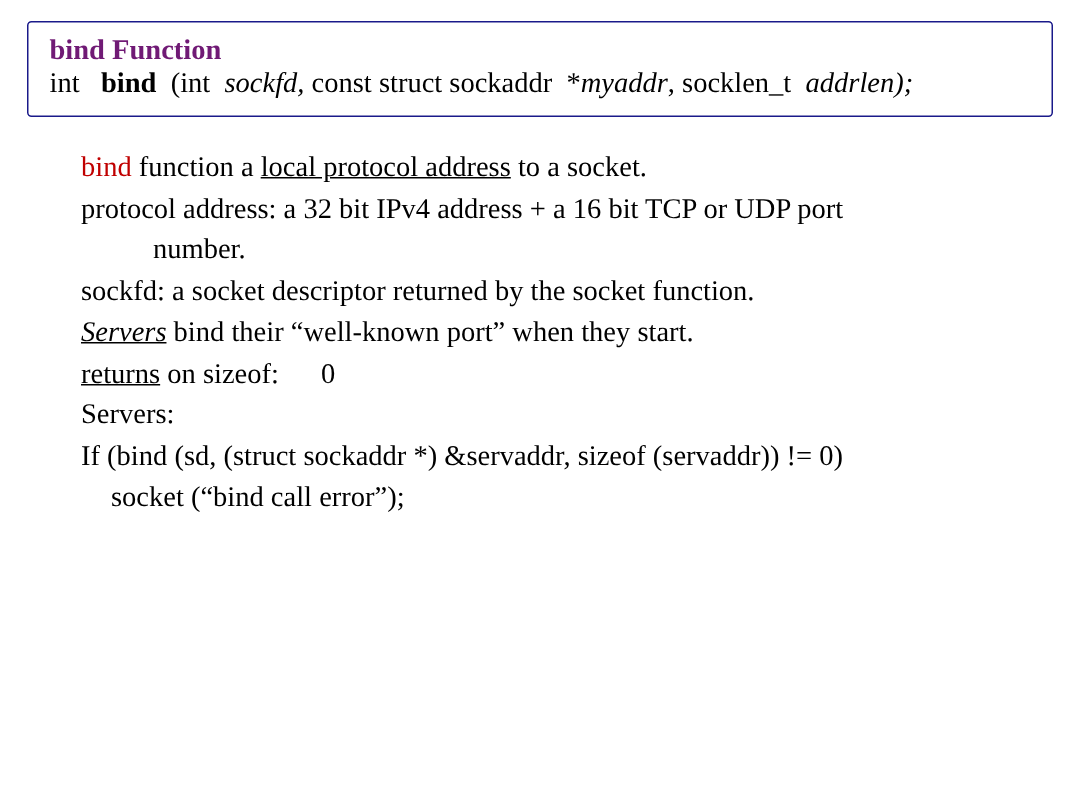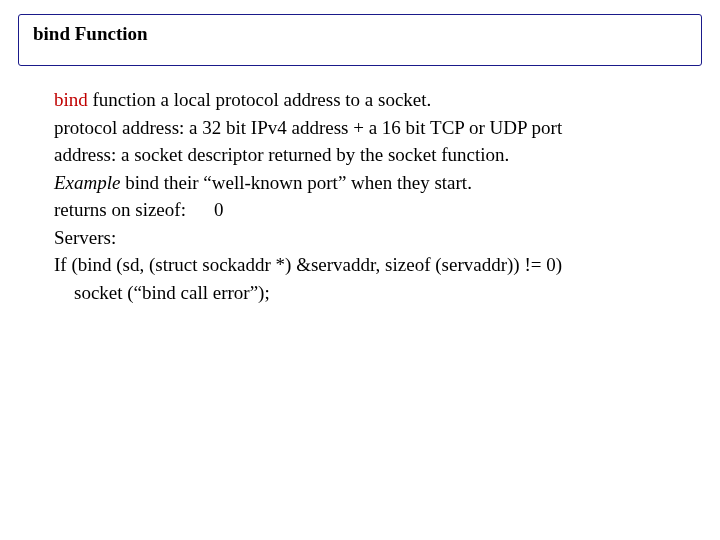--- a/index.html
+++ b/index.html
@@ -14,41 +14,41 @@
     box-sizing: border-box;
   }
   .box {
     border: 1.5px solid #1a1a8a;
     border-radius: 3px;
     margin: 14px 18px 0 18px;
     padding: 8px 14px 10px 14px;
     box-sizing: border-box;
   }
   .box-title {
-    color: #000000;
+    color: #701a75;
     font-weight: bold;
-    margin-bottom: 10px;
   }
   .sig {
     white-space: pre;
   }
   .kw {
     font-weight: bold;
   }
   .it {
     font-style: italic;
   }
   .body-block {
     margin: 20px 38px 0 54px;
     line-height: 1.45;
   }
   .red {
     color: #c00000;
   }
   .ul {
+    text-decoration: underline;
   }
   .indent1 {
     padding-left: 48px;
   }
   .indent-err {
     padding-left: 110px;
   }
   .indent-code {
     padding-left: 20px;
   }
@@ -58,30 +58,32 @@
   .gap-num {
     display: inline-block;
     width: 28px;
   }
 </style>
 </head>
 <body>
 
 <div class="box">
   <div class="box-title">bind  Function</div>
+  <div class="sig"><span>int   </span><span class="kw">bind</span><span>  (int  </span><span class="it">sockfd,</span><span> const struct sockaddr  *</span><span class="it">myaddr</span><span>, socklen_t  </span><span class="it">addrlen</span><span class="it">);</span></div>
 </div>
 
 <div class="body-block">
   <p class="line">
     <span class="red">bind</span><span>  function a </span><span class="ul">local protocol address</span><span> to a socket.</span>
   </p>
   <p class="line">protocol address: a 32 bit IPv4 address + a 16 bit TCP or UDP port</p>
-  <p class="line">address: a socket descriptor returned by the socket function.</p>
+  <p class="line indent1">number.</p>
+  <p class="line">sockfd: a socket descriptor returned by the socket function.</p>
   <p class="line">
-    <span class="it ul">Example</span><span> bind their “well-known port” when they start.</span>
+    <span class="it ul">Servers</span><span> bind their “well-known port” when they start.</span>
   </p>
   <p class="line">
     <span class="ul">returns</span><span>  on sizeof:</span><span class="gap-num"></span><span>0</span>
   </p>
   <p class="line">Servers:</p>
   <p class="line">If (bind (sd, (struct sockaddr *) &amp;servaddr, sizeof (servaddr)) != 0)</p>
   <p class="line indent-code">socket (“bind call error”);</p>
 </div>
 
 </body></html>

